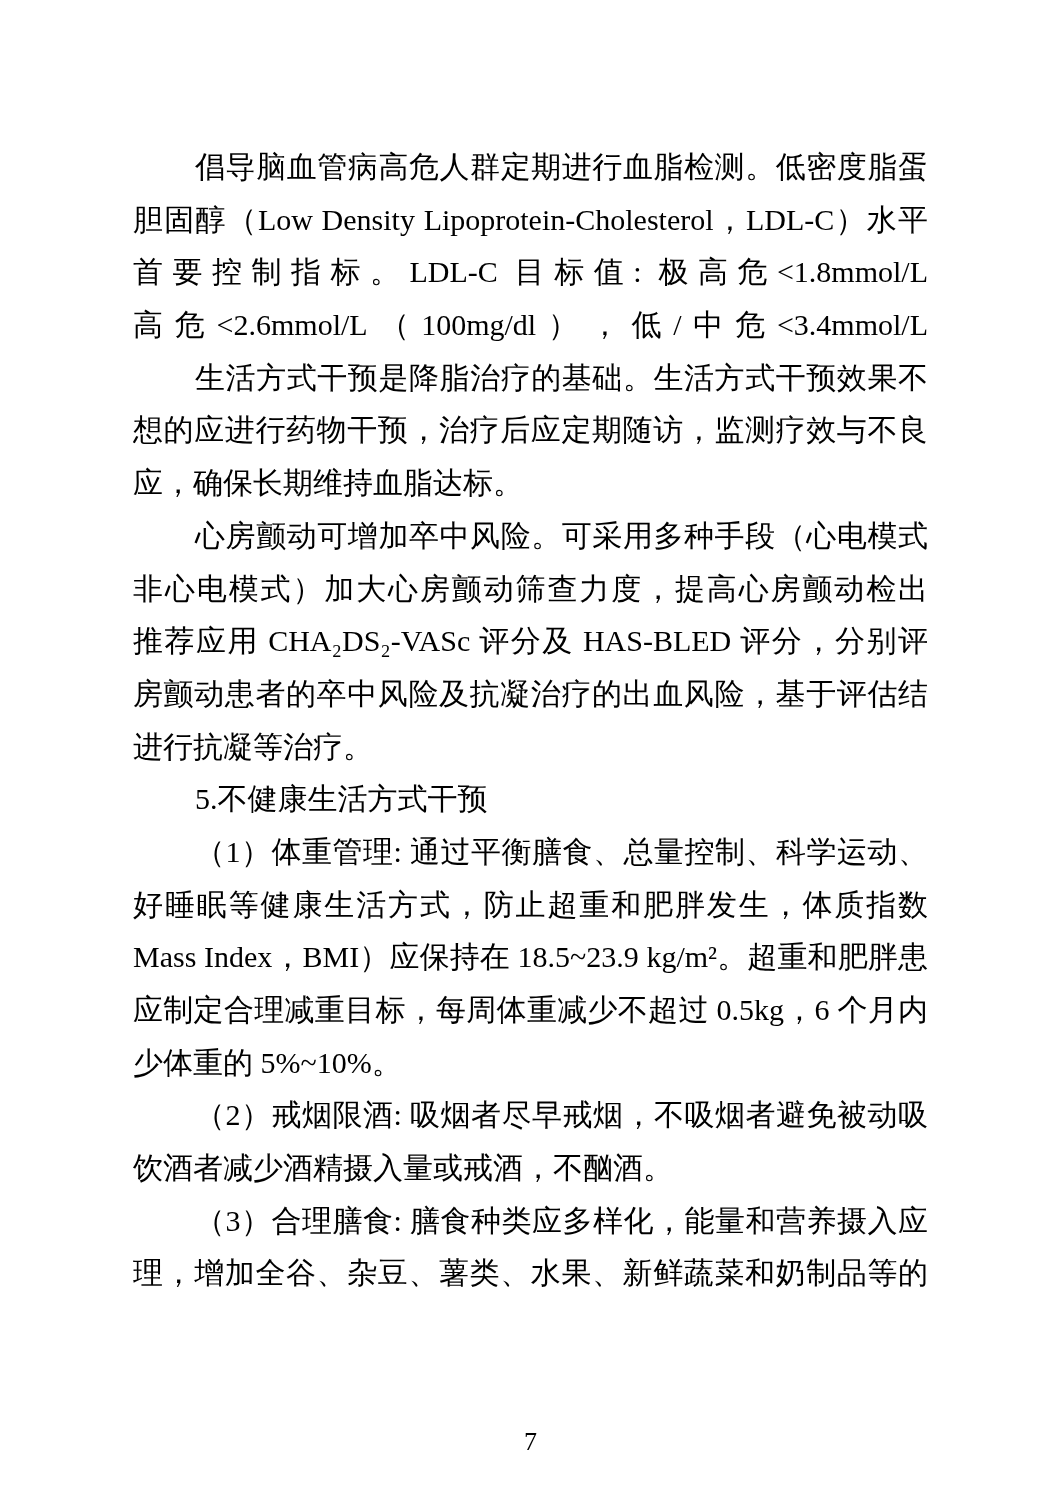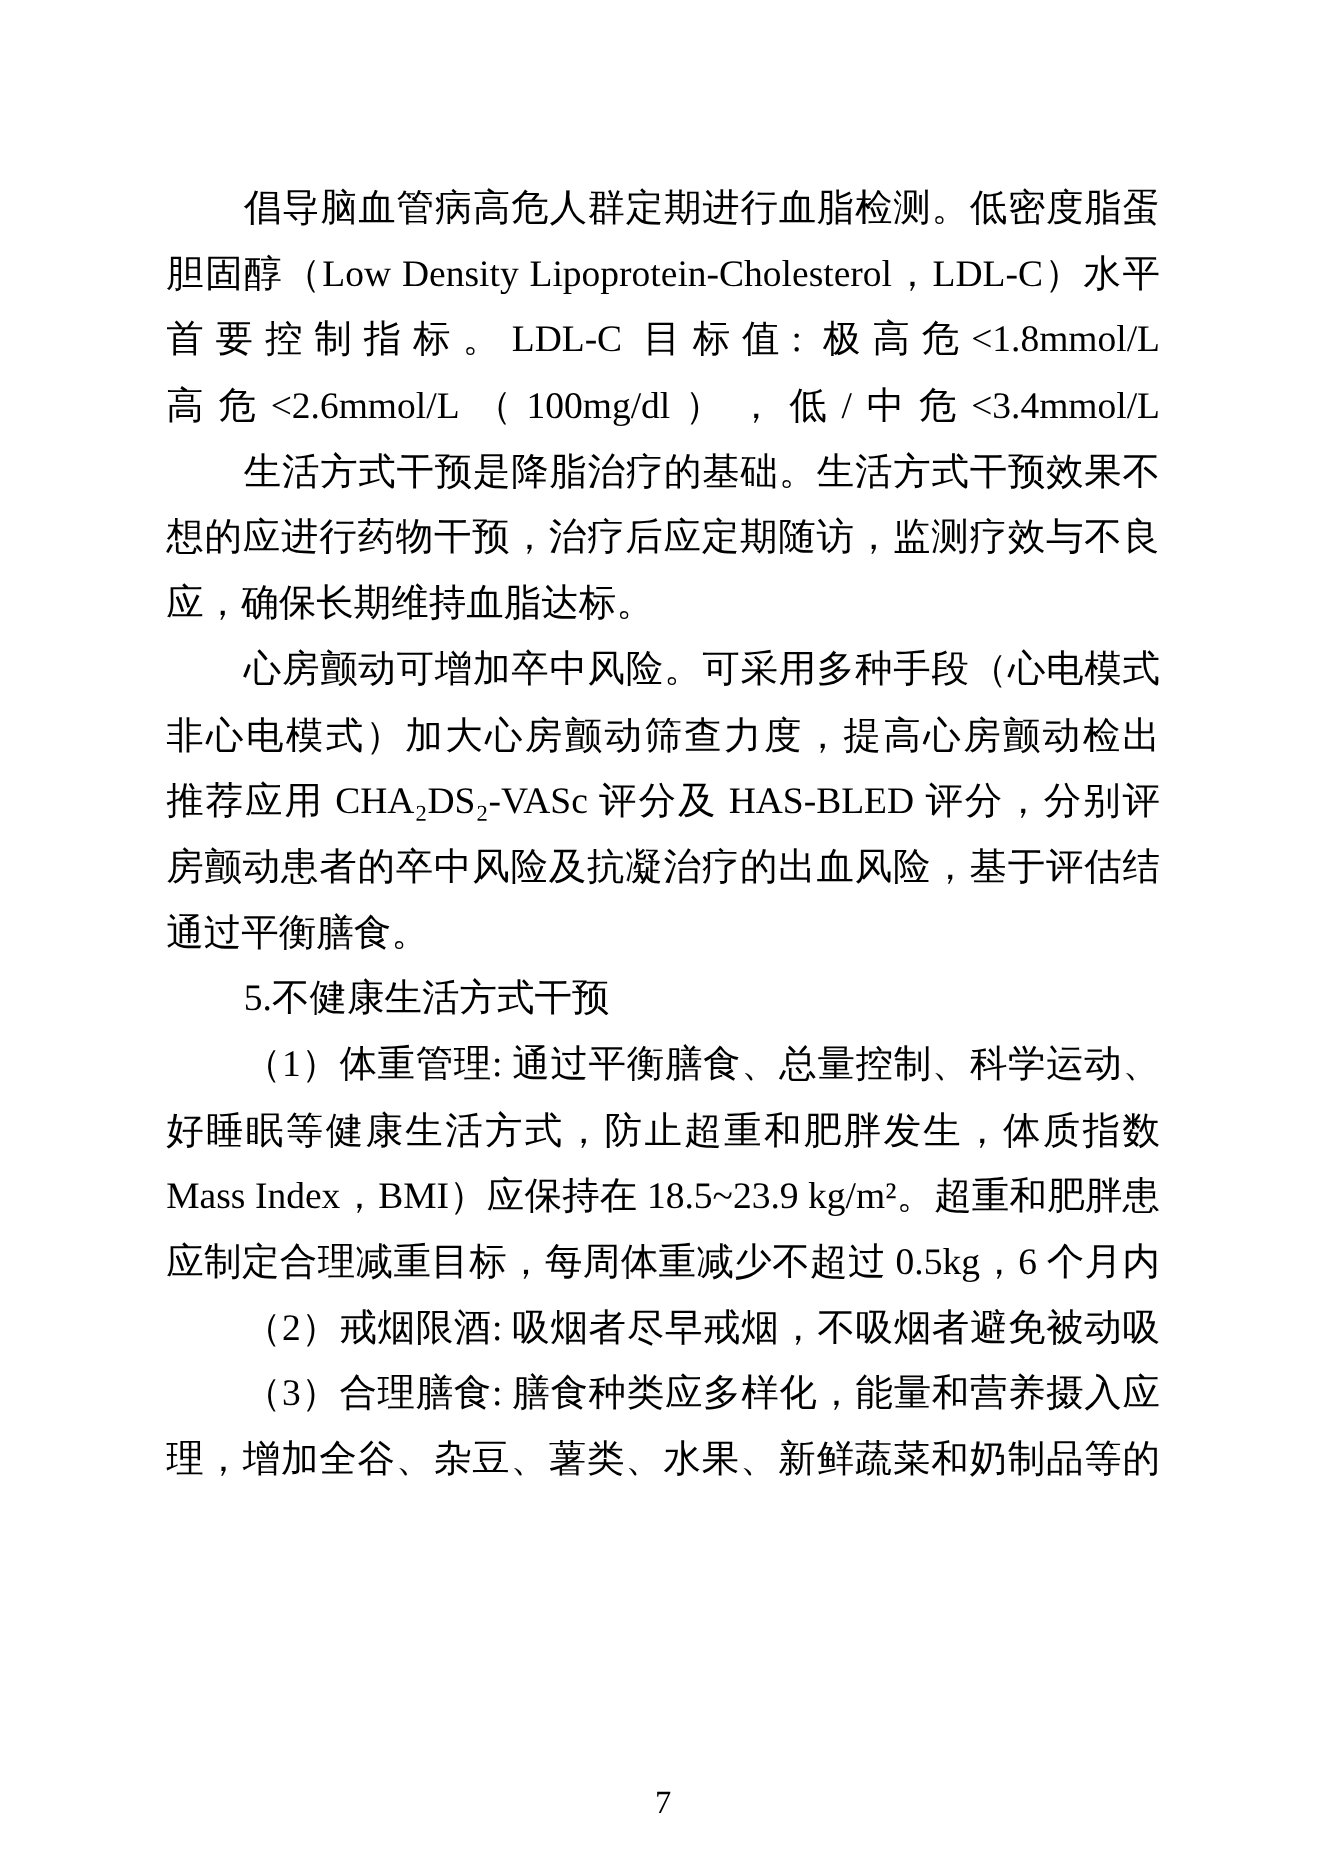--- a/index.html
+++ b/index.html
@@ -76,36 +76,38 @@
       <div class="line fill">想的应进行药物干预，治疗后应定期随访，监测疗效与不良反</div>
       <div class="line end">应，确保长期维持血脂达标。</div>
     </div>
 
 
     <div class="para">
       <div class="line fill ind">心房颤动可增加卒中风险。可采用多种手段（心电模式及</div>
       <div class="line fill">非心电模式）加大心房颤动筛查力度，提高心房颤动检出率。</div>
       <div class="line fill">推荐应用 CHA₂DS₂-VASc 评分及 HAS-BLED 评分，分别评估心</div>
       <div class="line fill">房颤动患者的卒中风险及抗凝治疗的出血风险，基于评估结果</div>
-      <div class="line end">通过平衡膳食。</div>
+      <div class="line end">进行抗凝等治疗。</div>
     </div>
 
     <div class="para">
       <div class="line end ind">5.不健康生活方式干预</div>
     </div>
 
     <div class="para">
       <div class="line fill ind">（1）体重管理: 通过平衡膳食、总量控制、科学运动、良</div>
       <div class="line fill">好睡眠等健康生活方式，防止超重和肥胖发生，体质指数（Body</div>
       <div class="line fill">Mass Index，BMI）应保持在 18.5~23.9 kg/m²。超重和肥胖患者</div>
       <div class="line fill">应制定合理减重目标，每周体重减少不超过 0.5kg，6 个月内减</div>
+      <div class="line end">少体重的 5%~10%。</div>
     </div>
 
     <div class="para">
       <div class="line fill ind">（2）戒烟限酒: 吸烟者尽早戒烟，不吸烟者避免被动吸烟。</div>
+      <div class="line end">饮酒者减少酒精摄入量或戒酒，不酗酒。</div>
     </div>
 
     <div class="para">
       <div class="line fill ind">（3）合理膳食: 膳食种类应多样化，能量和营养摄入应合</div>
       <div class="line fill">理，增加全谷、杂豆、薯类、水果、新鲜蔬菜和奶制品等的摄</div>
     </div>
 
   </div>
 
   <div class="footer">

